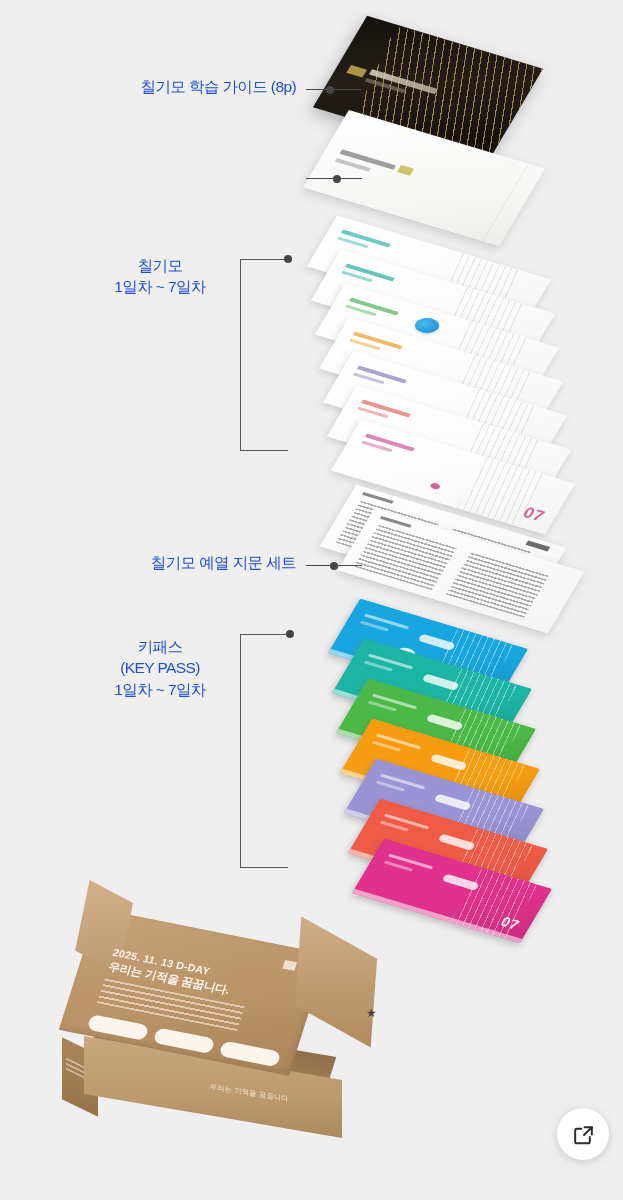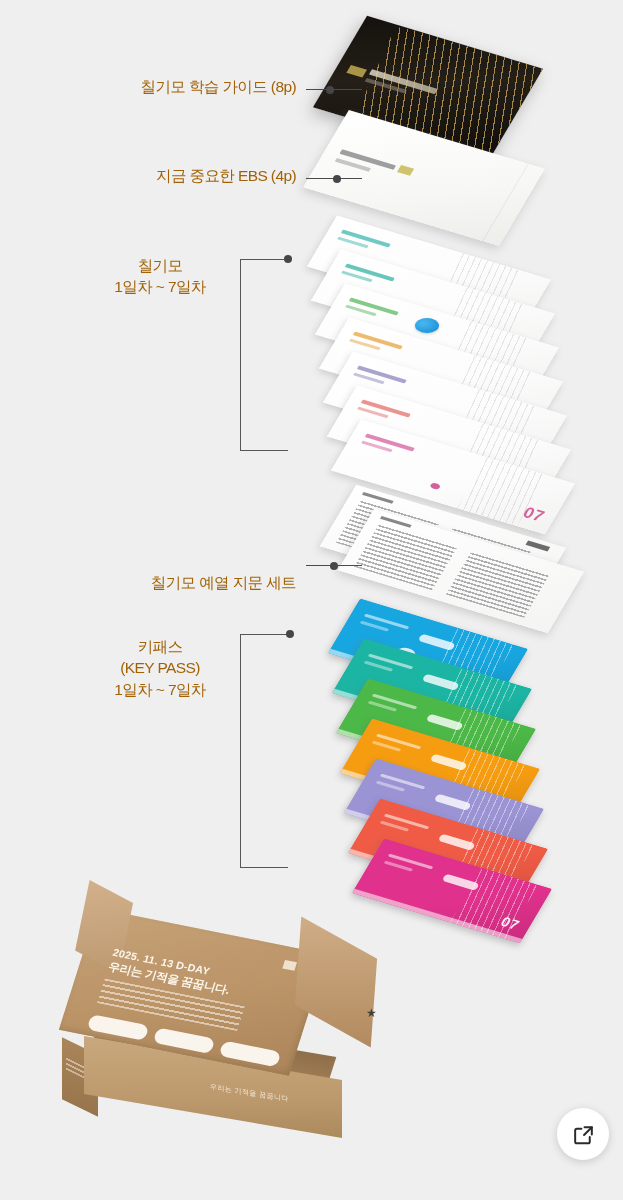--- a/index.html
+++ b/index.html
@@ -6,21 +6,21 @@
   body{
     width:623px;height:1200px;
     background:#f0efef;
     font-family:"Liberation Sans","DejaVu Sans",sans-serif;
     overflow:hidden;position:relative;
   }
   #page{position:relative;width:623px;height:1200px;overflow:hidden;}
 
   
   .label{
-    position:absolute;color:#a16207;
+    position:absolute;color:#1d4ed8;
     font-size:15.5px;line-height:1.38;letter-spacing:-.6px;
     white-space:pre-line;font-weight:400;
   }
   .label.right{text-align:right;}
   .label.center{text-align:center;}
 
   
   .leader{position:absolute;background:#4a4a4c;height:1px;}
   .dot{position:absolute;width:8px;height:8px;border-radius:50%;background:#45454a;}
   .bracket{position:absolute;border:1px solid #55555a;border-right:none;box-sizing:border-box;background:transparent;}
@@ -321,30 +321,29 @@
         <div class="lid-chip" style="left:158px;width:58px;"></div>
       </div>
       <div class="lid-flapR" style="left:238px;top:16px;"></div>
     </div>
   </div>
 
   <div class="label right" style="left:36px;top:76px;width:260px;">칠기모 학습 가이드 (8p)</div>
   <div class="leader" style="left:306px;top:89px;width:56px;"></div>
   <div class="dot" style="left:326px;top:85.5px;"></div>
 
-  <div class="label right" style="left:36px;top:165px;width:260px;">지금 중요한 EBS (4p)</div>
   <div class="leader" style="left:306px;top:178px;width:56px;"></div>
   <div class="dot" style="left:333px;top:174.5px;"></div>
 
   <div class="label center" style="left:60px;top:255px;width:200px;">칠기모
 1일차 ~ 7일차</div>
   <div class="bracket" style="left:240px;top:259px;width:48px;height:192px;"></div>
   <div class="dot" style="left:284px;top:255px;"></div>
 
-  <div class="label right" style="left:36px;top:572px;width:260px;">칠기모 예열 지문 세트</div>
+  <div class="label right" style="left:36px;top:552px;width:260px;">칠기모 예열 지문 세트</div>
   <div class="leader" style="left:306px;top:565px;width:56px;"></div>
   <div class="dot" style="left:330px;top:561.5px;"></div>
 
   <div class="label center" style="left:60px;top:636px;width:200px;">키패스
 (KEY PASS)
 1일차 ~ 7일차</div>
   <div class="bracket" style="left:240px;top:634px;width:48px;height:234px;"></div>
   <div class="dot" style="left:286px;top:630px;"></div>
 
   <div class="star">★</div>

